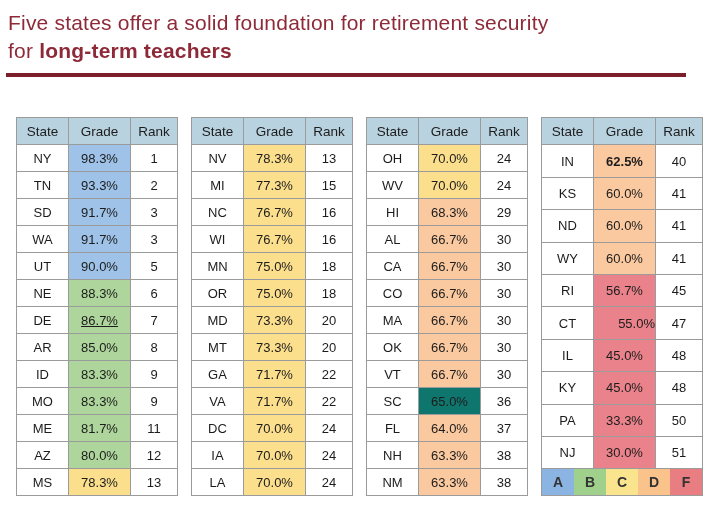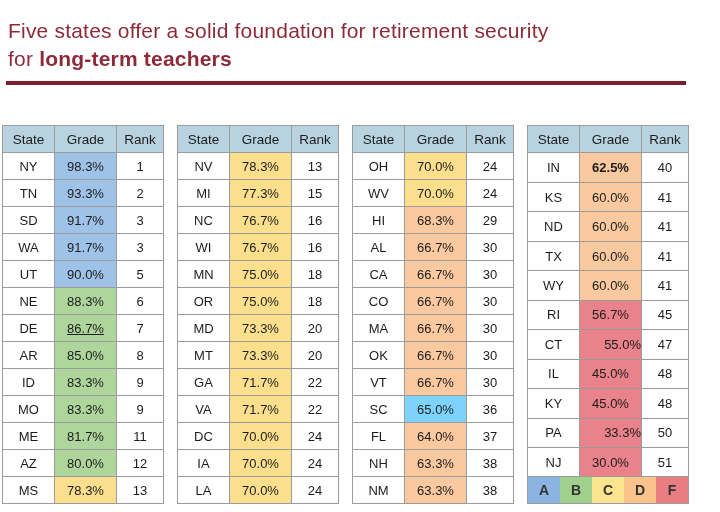--- a/index.html
+++ b/index.html
@@ -3,34 +3,34 @@
 <meta charset="utf-8">
 <style>
   html,body { margin:0; padding:0; }
   body {
     width:720px; height:512px;
     background:#ffffff;
     font-family:"Liberation Sans", sans-serif;
     overflow:hidden;
   }
   .title {
-    margin:17px 12px 0 8px;
+    margin:9px 12px 0 8px;
     font-size:21px;
     line-height:1.32;
     letter-spacing:0.2px;
   }
   .divider {
     height:4px;
     width:680px;
     margin:9px 0 0 6px;
   }
   .tables {
     display:flex;
     gap:13px;
-    padding:0 2px;
+    padding:0 16px;
     margin-top:40px;
   }
   table.grade-table {
     border-collapse:collapse;
     table-layout:fixed;
     font-size:13px;
     color:#1c1c1c;
   }
   .grade-table col.c-state { width:52px; }
   .grade-table col.c-grade { width:62px; }
@@ -290,21 +290,21 @@
           <td style="background: rgb(250, 201, 160);">66.7%</td>
           <td>30</td>
         </tr>
         <tr>
           <td>VT</td>
           <td style="background: rgb(250, 201, 160);">66.7%</td>
           <td>30</td>
         </tr>
         <tr>
           <td>SC</td>
-          <td style="background: #7dd3fc;">65.0%</td>
+          <td style="background: #0f766e;">65.0%</td>
           <td>36</td>
         </tr>
         <tr>
           <td>FL</td>
           <td style="background: rgb(250, 201, 160);">64.0%</td>
           <td>37</td>
         </tr>
         <tr>
           <td>NH</td>
           <td style="background: rgb(250, 201, 160);">63.3%</td>
@@ -341,25 +341,20 @@
           <td>KS</td>
           <td style="background: rgb(250, 201, 160);">60.0%</td>
           <td>41</td>
         </tr>
         <tr>
           <td>ND</td>
           <td style="background: rgb(250, 201, 160);">60.0%</td>
           <td>41</td>
         </tr>
         <tr>
-          <td>TX</td>
-          <td style="background: rgb(250, 201, 160);">60.0%</td>
-          <td>41</td>
-        </tr>
-        <tr>
           <td>WY</td>
           <td style="background: rgb(250, 201, 160);">60.0%</td>
           <td>41</td>
         </tr>
         <tr>
           <td>RI</td>
           <td style="background: rgb(233, 130, 138);">56.7%</td>
           <td>45</td>
         </tr>
         <tr>
@@ -372,21 +367,21 @@
           <td style="background: rgb(233, 130, 138);">45.0%</td>
           <td>48</td>
         </tr>
         <tr>
           <td>KY</td>
           <td style="background: rgb(233, 130, 138);">45.0%</td>
           <td>48</td>
         </tr>
         <tr>
           <td>PA</td>
-          <td style="background: rgb(233, 130, 138); text-align: right;">33.3%</td>
+          <td style="background: rgb(233, 130, 138);">33.3%</td>
           <td>50</td>
         </tr>
         <tr>
           <td>NJ</td>
           <td style="background: rgb(233, 130, 138);">30.0%</td>
           <td>51</td>
         </tr>
       </tbody>
     <tfoot>
       <tr>

